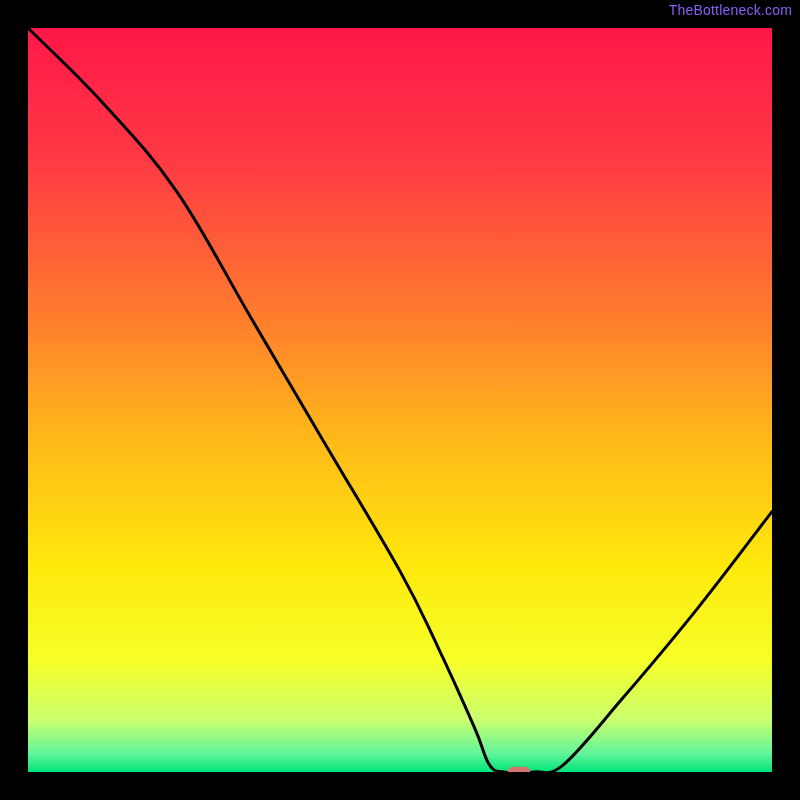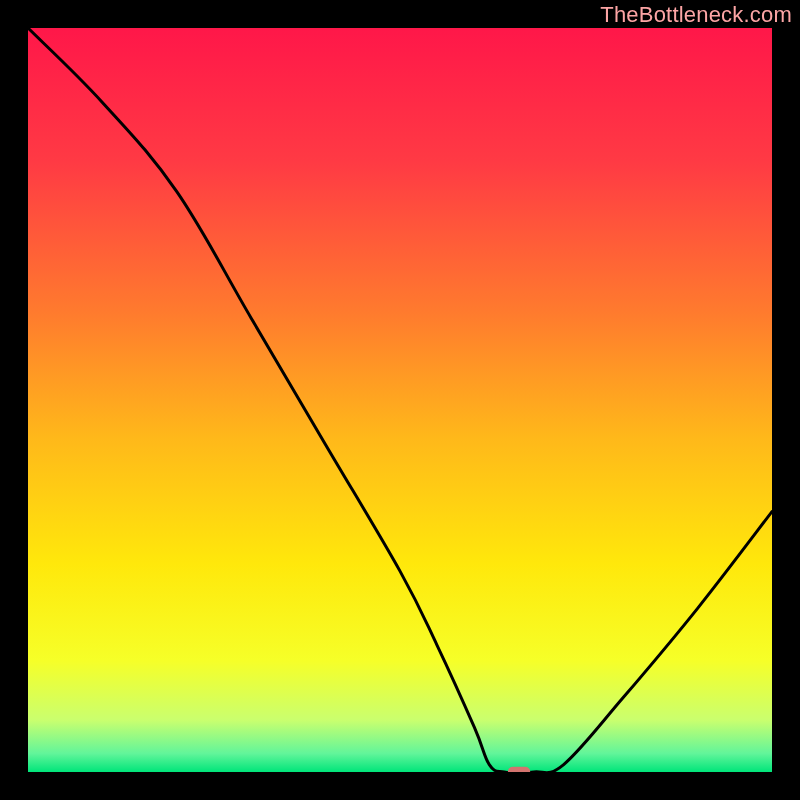--- a/index.html
+++ b/index.html
@@ -14,22 +14,22 @@
   .frame {
     position: relative;
     width: 800px;
     height: 800px;
     background: #000;
   }
   .watermark {
     position: absolute;
     top: 2px;
     right: 8px;
-    color: #fca5a5;
-    font-size: 22px;
+    color: #8b5cf6;
+    font-size: 14px;
     letter-spacing: 0.2px;
     font-family: Arial, sans-serif;
     z-index: 5;
   }
   .plot {
     position: absolute;
     left: 28px;
     top: 28px;
     width: 744px;
     height: 744px;

